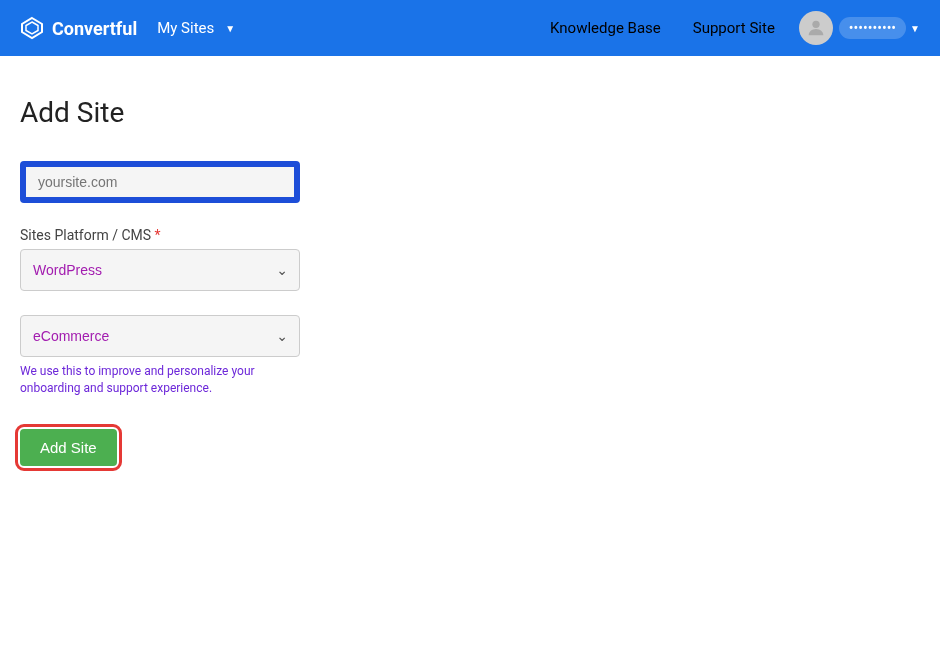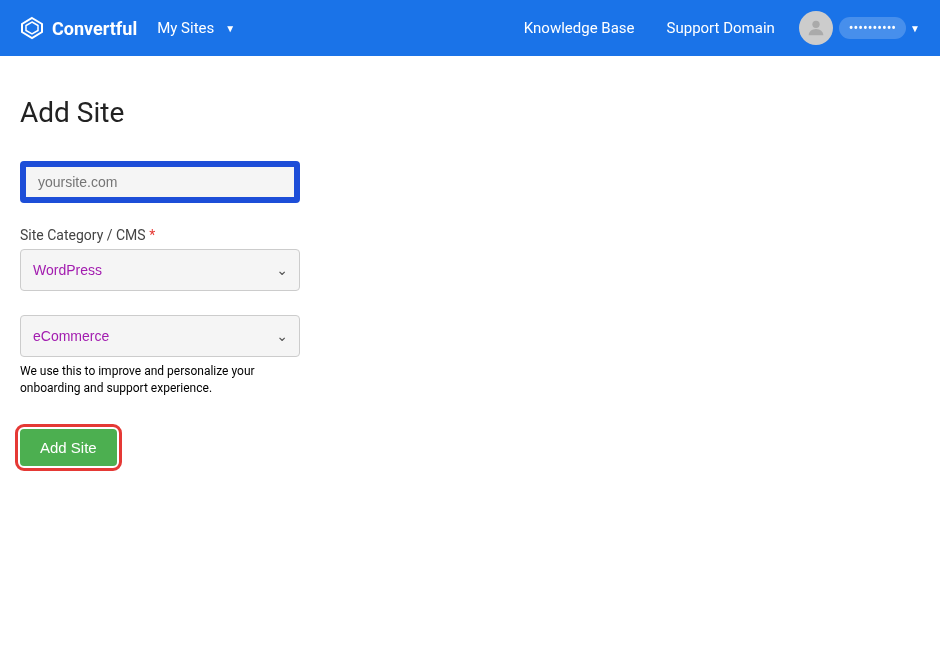--- a/index.html
+++ b/index.html
@@ -36,21 +36,21 @@
       padding: 8px 12px;
       cursor: pointer;
       border-radius: 4px;
     }
     .nav-chevron {
       font-size: 10px;
       color: #fff;
     }
     .nav-spacer { flex: 1; }
     .nav-link {
-      color: #ffffff;
+      color: #000000;
       font-size: 15px;
       padding: 8px 16px;
       cursor: pointer;
       border-radius: 4px;
       text-decoration: none;
     }
     .nav-avatar {
       width: 34px; height: 34px;
       border-radius: 50%;
       background: #ccc;
@@ -132,21 +132,21 @@
       position: absolute;
       right: 12px;
       top: 50%;
       transform: translateY(-50%);
       pointer-events: none;
       color: #555;
       font-size: 14px;
     }
     .form-hint {
       font-size: 12px;
-      color: #000000;
+      color: #6d28d9;
       margin-top: 6px;
       max-width: 280px;
       line-height: 1.4;
     }
 
     
     .btn-add-site {
       background: #4caf50;
       color: #fff;
       border: none;
@@ -170,21 +170,21 @@
       <polygon points="12,6 18,9.5 18,14.5 12,18 6,14.5 6,9.5" stroke="white" stroke-width="1.5" fill="none"></polygon>
     </svg>
     <span>Convertful</span>
   </a>
   <div class="nav-my-sites">
     <span>My Sites</span>
     <span class="nav-chevron">▼</span>
   </div>
   <div class="nav-spacer"></div>
   <a class="nav-link">Knowledge Base</a>
-  <a class="nav-link">Support Domain</a>
+  <a class="nav-link">Support Site</a>
   <div class="nav-avatar">
     <svg viewBox="0 0 24 24" xmlns="http://www.w3.org/2000/svg">
       <circle cx="12" cy="8" r="4" fill="#aaa"></circle>
       <path d="M4 20c0-4 3.6-7 8-7s8 3 8 7" fill="#aaa"></path>
     </svg>
   </div>
   <span class="nav-username">••••••••••</span>
   <span class="nav-caret">▼</span>
 </nav>
 
@@ -194,21 +194,21 @@
   <form>
 
     
     <div class="form-group">
       <input class="form-input" type="text" value="" placeholder="yoursite.com" style="">
     </div>
 
     
     <div class="form-group">
       <label class="form-label">
-        <span>Site Category / CMS</span>
+        <span>Sites Platform / CMS</span>
         <span class="required-star"> *</span>
       </label>
       <div class="select-wrapper">
         <select class="form-select">
           <option value="WordPress">WordPress</option>
           <option value="Joomla">Joomla</option>
           <option value="Drupal">Drupal</option>
           <option value="Shopify">Shopify</option>
           <option value="Other">Other</option>
         </select>

